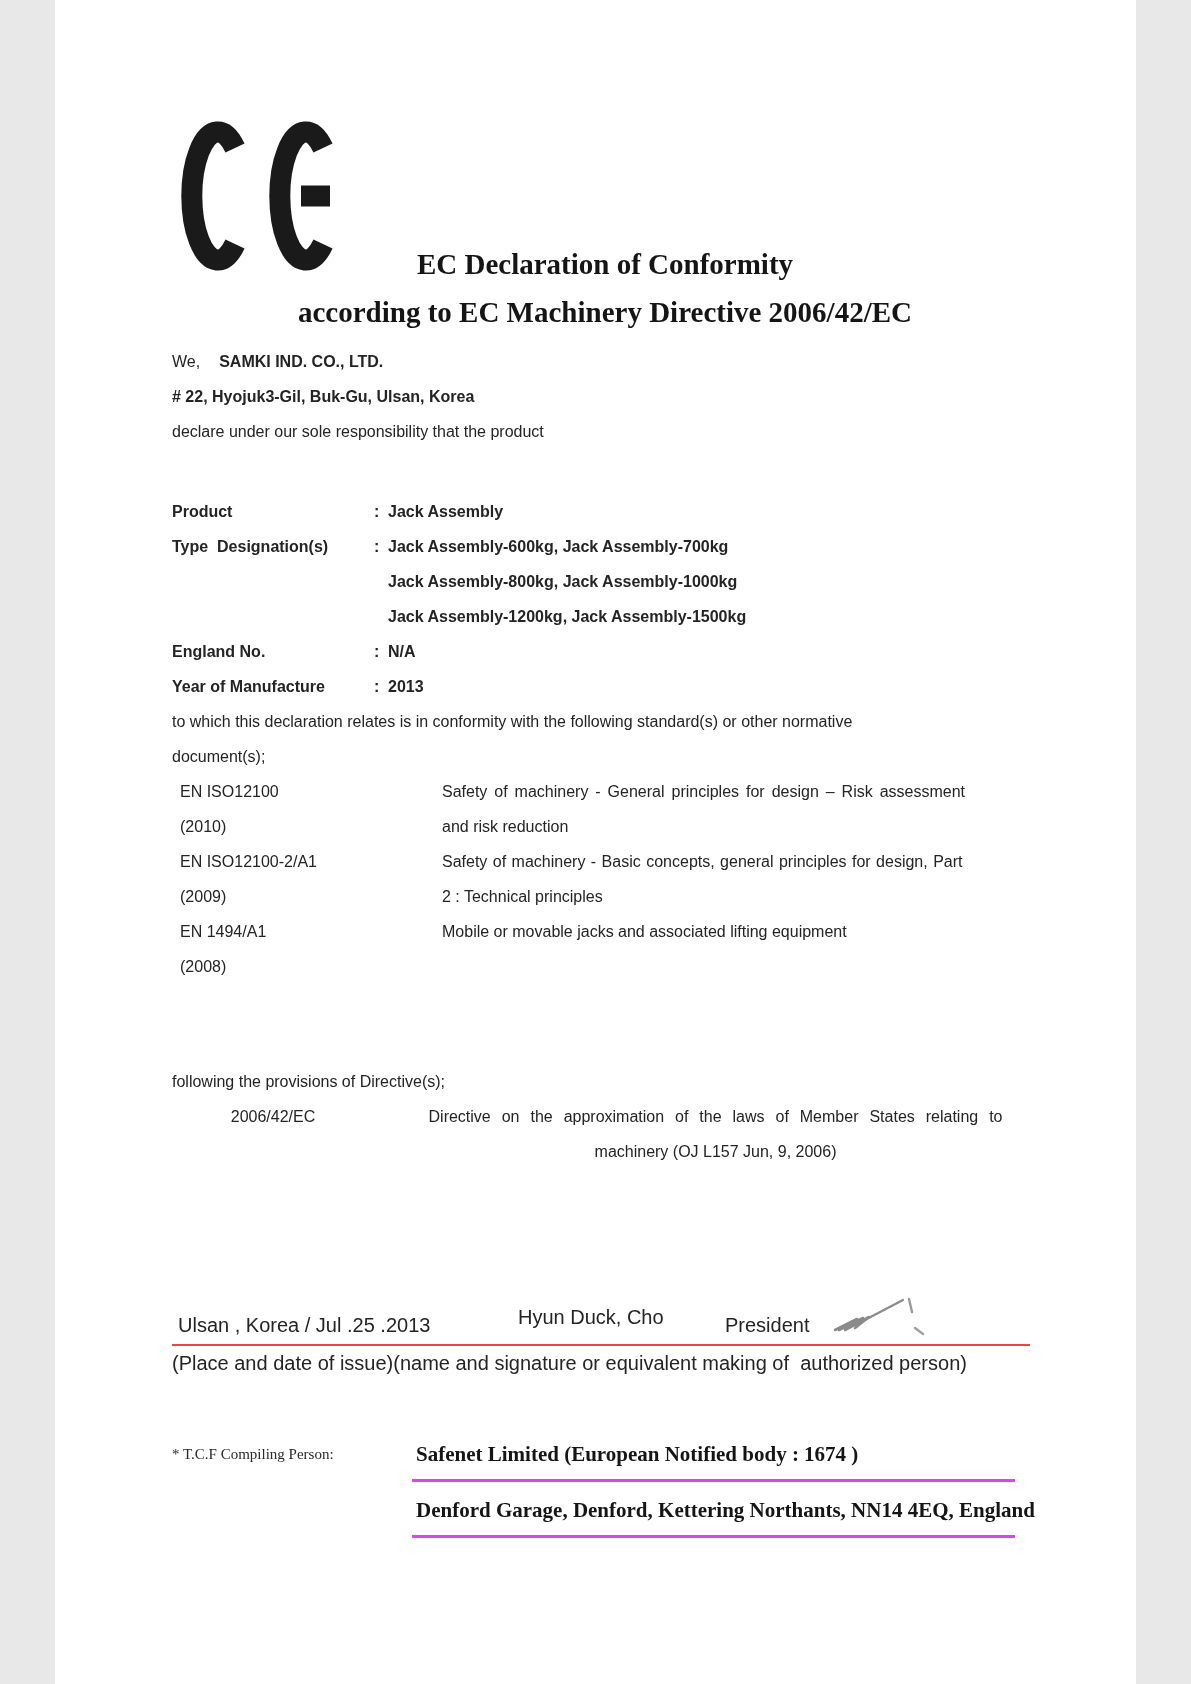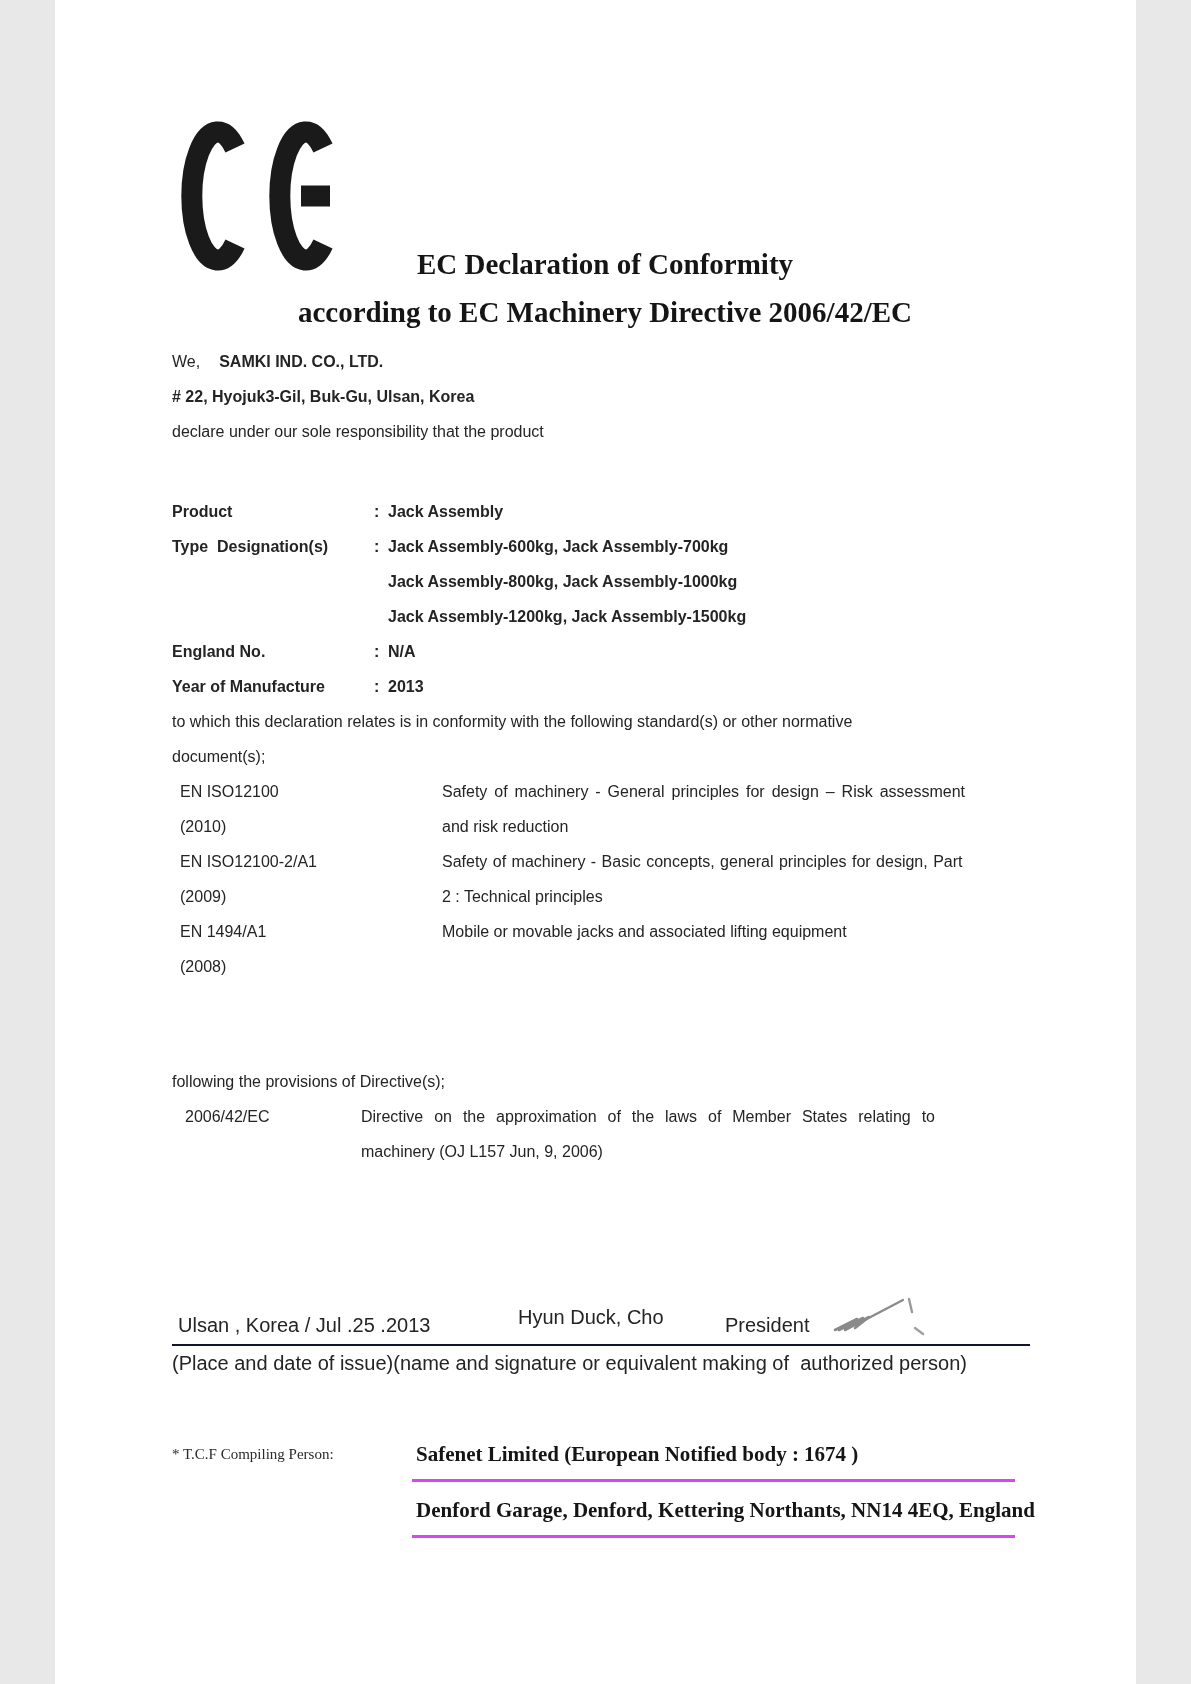--- a/index.html
+++ b/index.html
@@ -36,27 +36,27 @@
   .fcolon{width:14px;flex:0 0 14px;font-weight:bold;}
   .fvalue{font-weight:bold;}
   .fcont{margin-left:216px;font-weight:bold;}
   .std-row{display:flex;}
   .std-code{width:230px;flex:0 0 230px;padding-left:8px;box-sizing:border-box;}
   .std-desc{flex:1;margin-left:40px;}
   .ws2{word-spacing:2.5px;}
   .ws1{word-spacing:1px;}
   .ws6{word-spacing:6.5px;}
   .provisions{margin-top:80px;}
-  .dir-row{display:flex;}
+  .dir-row{display:flex;text-align:center;}
   .dir-code{width:189px;flex:0 0 189px;padding-left:13px;box-sizing:border-box;}
   .dir-desc{flex:1;}
   
   .sig-line{
     position:absolute;left:117px;top:1306px;width:858px;height:38px;
-    border-bottom:2px solid #0f172a;font-size:20px;color:#242424;
+    border-bottom:2px solid #ef4444;font-size:20px;color:#242424;
   }
   .sig-place{position:absolute;left:6px;top:8px;white-space:pre;}
   .sig-name{position:absolute;left:346px;top:0;white-space:nowrap;}
   .sig-title{position:absolute;left:553px;top:8px;white-space:nowrap;}
   .sig-mark{position:absolute;left:655px;top:-14px;}
   .sig-caption{
     position:absolute;left:117px;top:1352px;width:898px;
     font-size:20px;color:#242424;
   }
   

